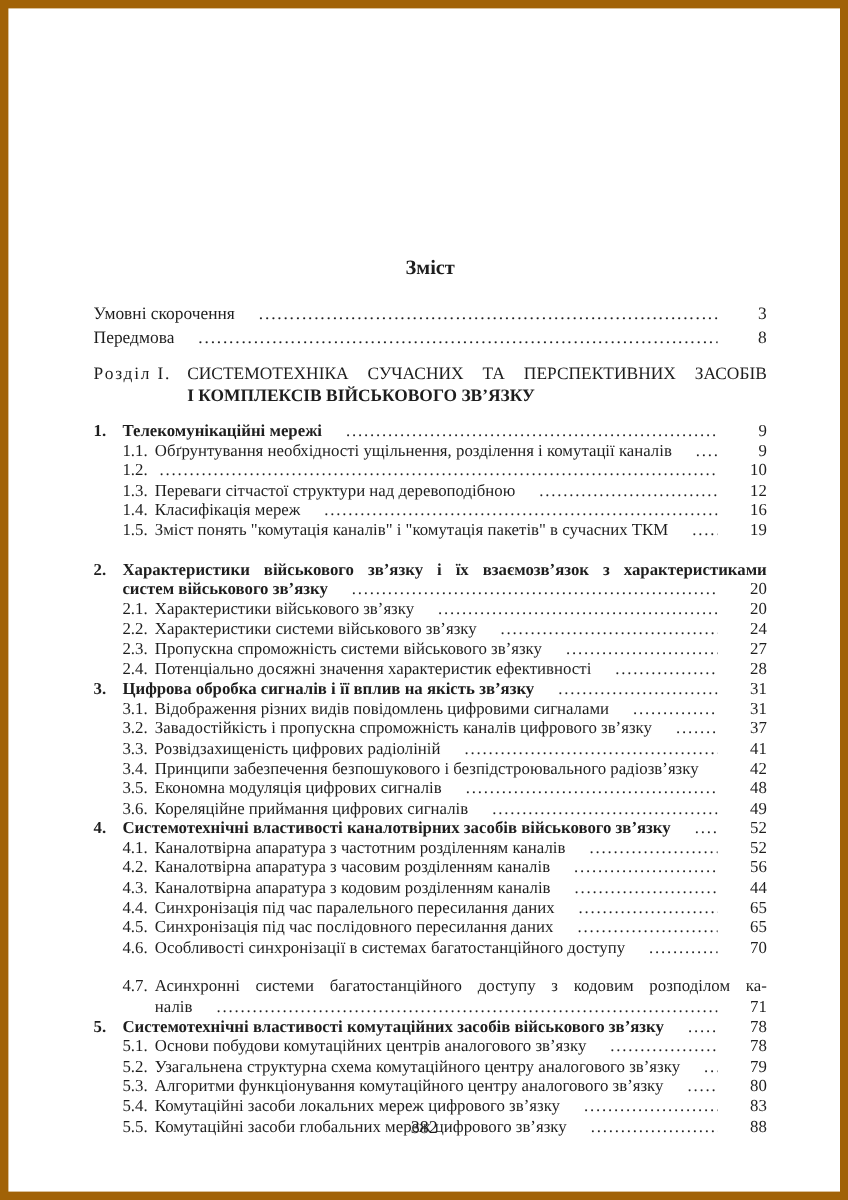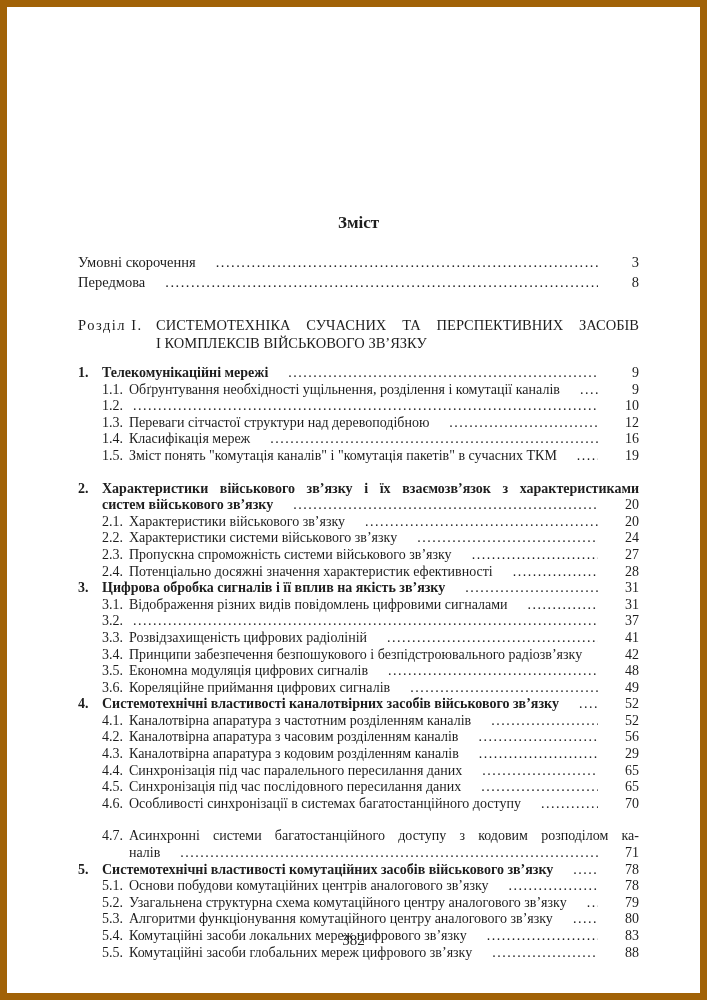--- a/index.html
+++ b/index.html
@@ -4,25 +4,25 @@
 <style>
   html,body{margin:0;padding:0;background:#ffffff;}
   .page{
     width:707px;height:1000px;box-sizing:border-box;position:relative;
     background:#ffffff;border:7px solid #a16207;
     font-family:"Liberation Serif", serif;color:#1e1e1e;overflow:hidden;
   }
   .content{position:absolute;left:71px;top:0;width:561px;}
   .doc-title{padding-top:206px;margin:0 0 20px 0;text-align:center;font-size:17px;font-weight:700;}
   .front .row{line-height:19.5px;font-size:14.5px;}
-  .part{display:flex;margin-top:24px;font-size:14.5px;line-height:18px;}
+  .part{display:flex;margin-top:11px;font-size:14.5px;line-height:18px;}
   .part-label{flex:none;width:78px;letter-spacing:1.5px;}
   .part-lines{flex:1;}
   .part-line1{display:block;text-align:justify;text-align-last:justify;}
-  .part-line2{display:block;}
+  .part-line2{display:block;font-weight:bold;}
   .toc{margin-top:13px;font-size:14px;}
   .row{display:flex;align-items:baseline;line-height:16.6px;font-size:14px;}
   .num{flex:none;}
   .lvl1 > .num{width:24px;font-weight:700;}
   .lvl2{padding-left:24px;}
   .lvl2 > .num{width:27px;}
   .lvl1 .mid{font-weight:700;}
   .mid{flex:1;min-width:0;display:flex;align-items:baseline;gap:16px;}
   .mid.just{display:block;text-align:justify;text-align-last:justify;margin-top:16px;}
   .t{flex:none;white-space:nowrap;}
@@ -167,20 +167,21 @@
           <span class="num">3.1.</span>
           <div class="mid">
             <span class="t">Відображення різних видів повідомлень цифровими сигналами</span>
             <span class="dots">................................................................................................................................................................................................................................................</span>
           </div>
           <span class="pg">31</span>
         </div>
         <div class="row lvl2">
           <span class="num">3.2.</span>
           <div class="mid">
+            <span class="t">Завадостійкість і пропускна спроможність каналів цифрового зв’язку</span>
             <span class="dots">................................................................................................................................................................................................................................................</span>
           </div>
           <span class="pg">37</span>
         </div>
         <div class="row lvl2">
           <span class="num">3.3.</span>
           <div class="mid">
             <span class="t">Розвідзахищеність цифрових радіоліній</span>
             <span class="dots">................................................................................................................................................................................................................................................</span>
           </div>
@@ -233,21 +234,21 @@
             <span class="dots">................................................................................................................................................................................................................................................</span>
           </div>
           <span class="pg">56</span>
         </div>
         <div class="row lvl2">
           <span class="num">4.3.</span>
           <div class="mid">
             <span class="t">Каналотвірна апаратура з кодовим розділенням каналів</span>
             <span class="dots">................................................................................................................................................................................................................................................</span>
           </div>
-          <span class="pg">29</span>
+          <span class="pg">44</span>
         </div>
         <div class="row lvl2">
           <span class="num">4.4.</span>
           <div class="mid">
             <span class="t">Синхронізація під час паралельного пересилання даних</span>
             <span class="dots">................................................................................................................................................................................................................................................</span>
           </div>
           <span class="pg">65</span>
         </div>
         <div class="row lvl2">

